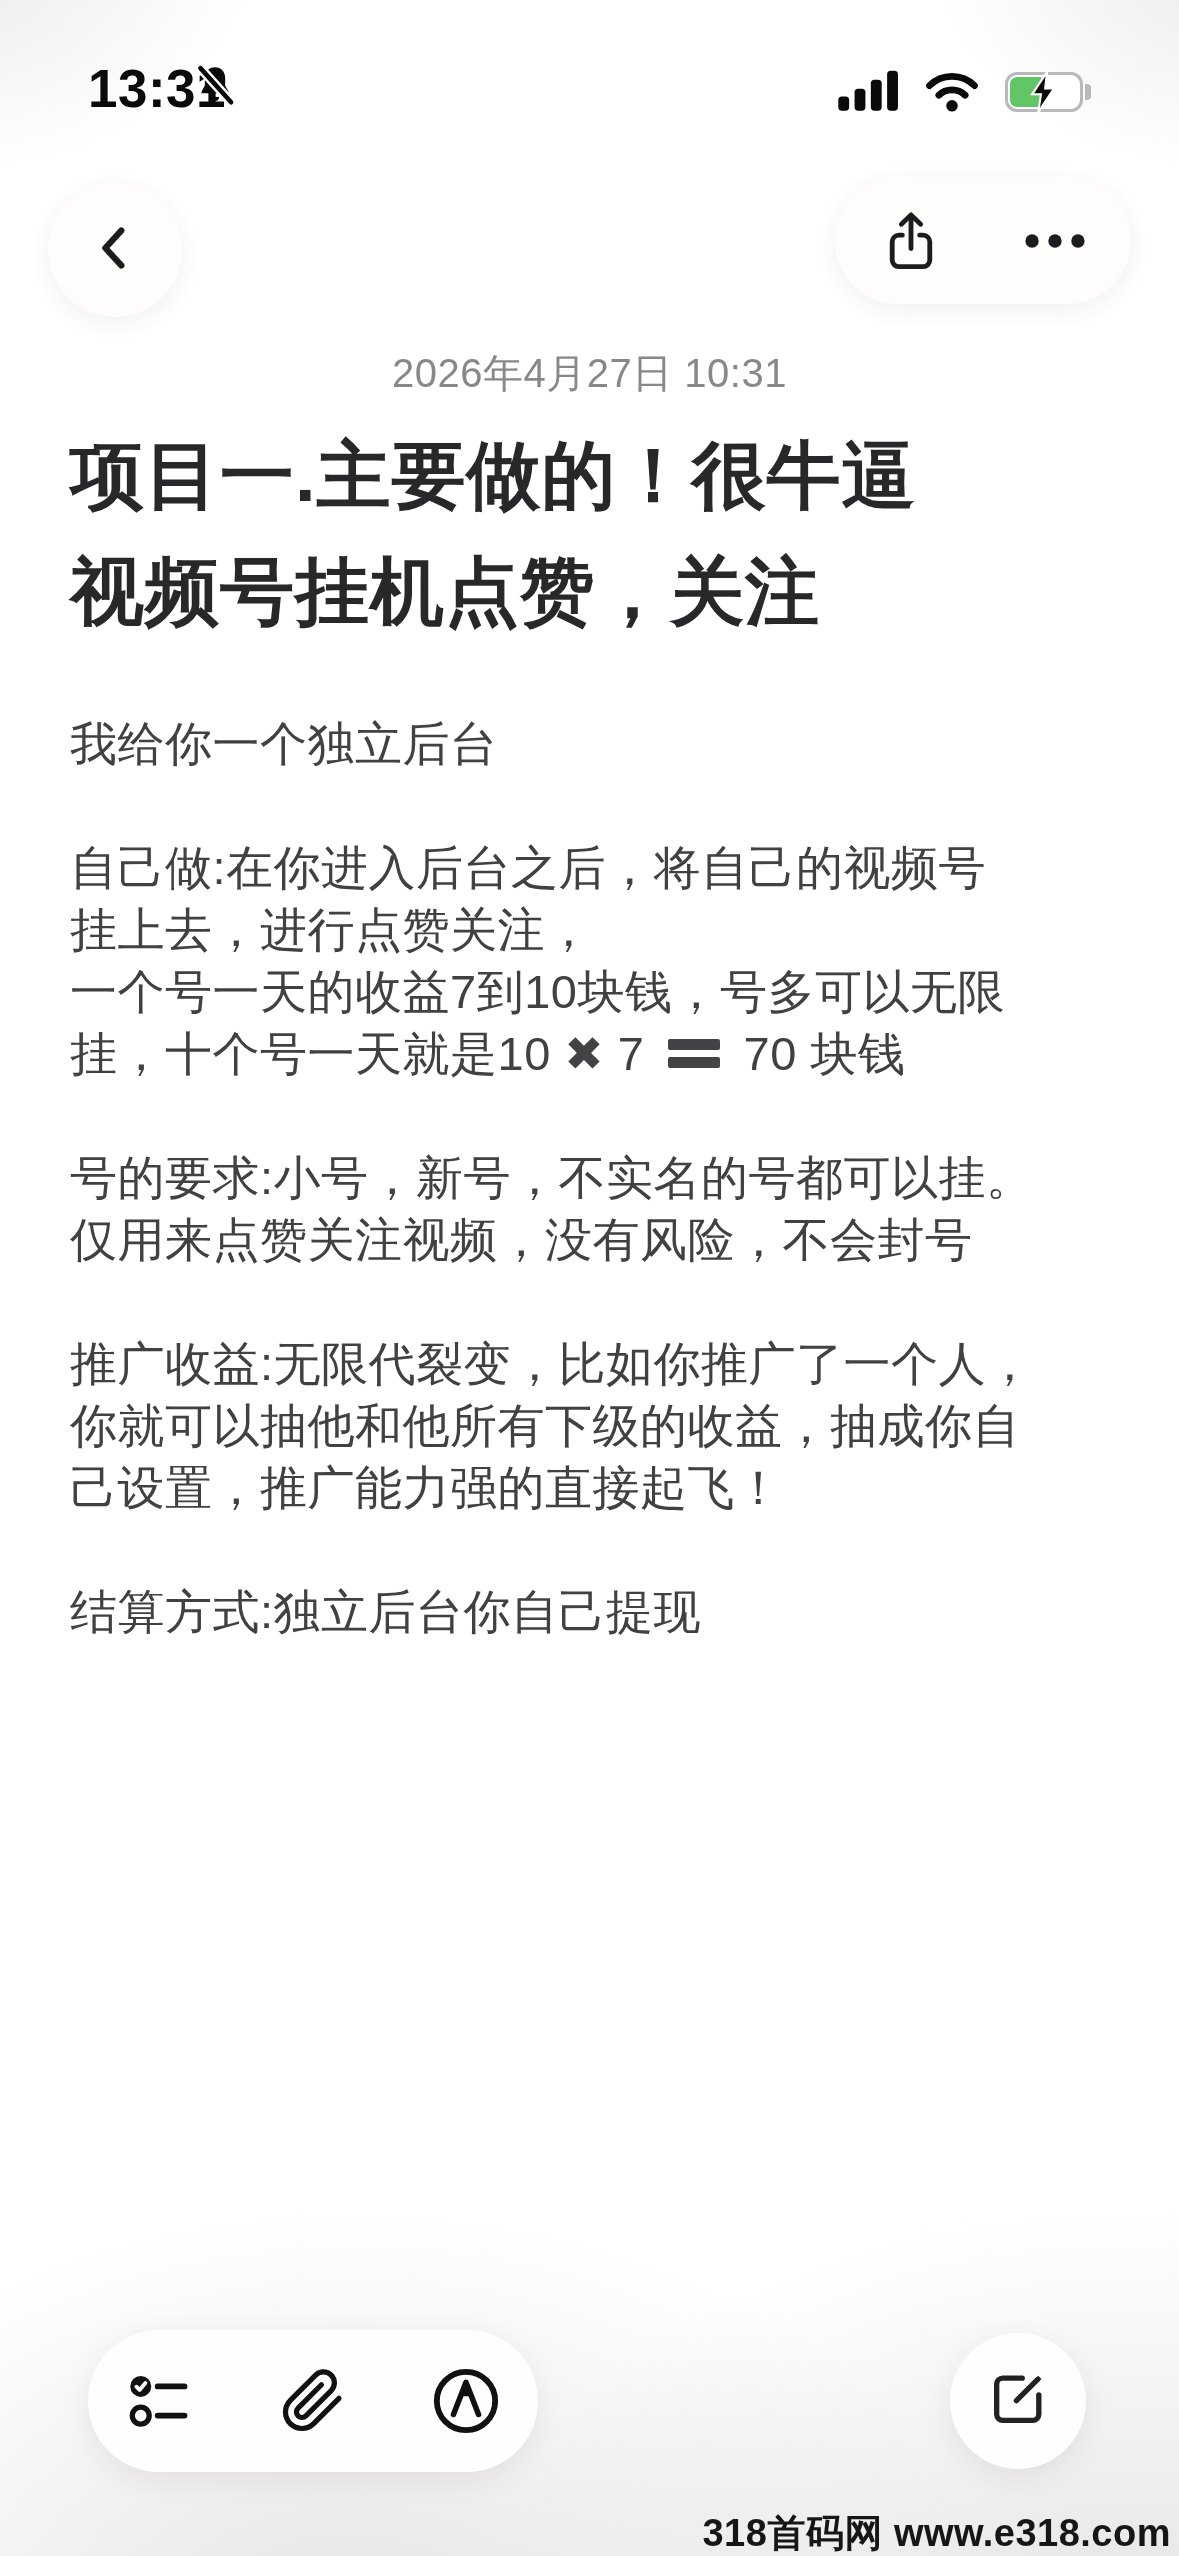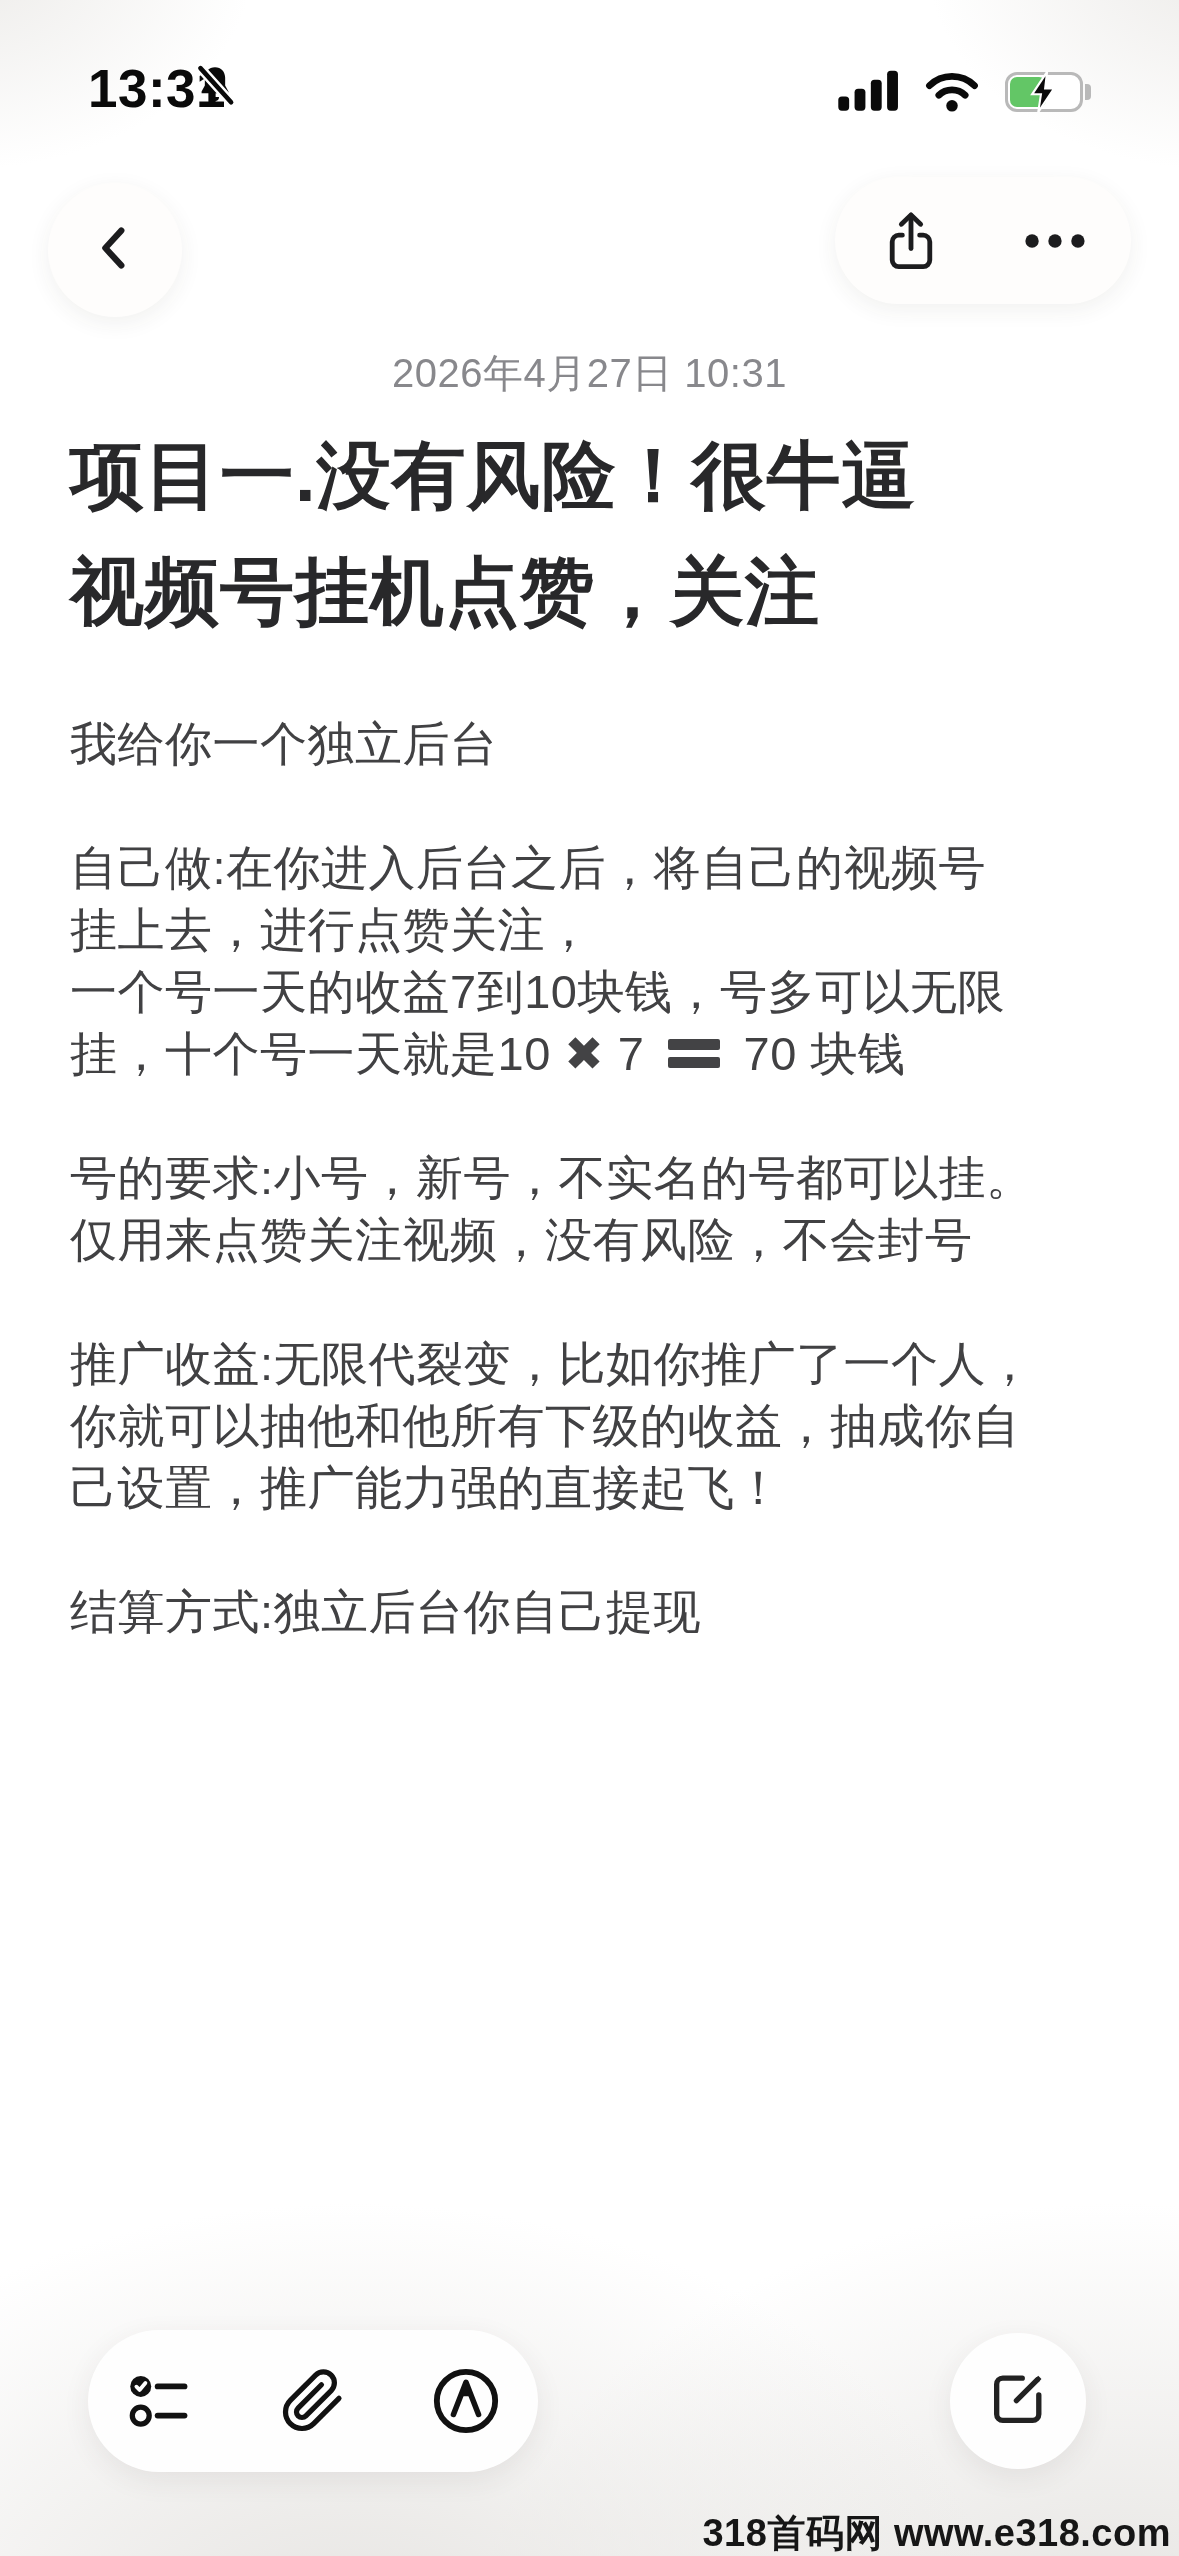--- a/index.html
+++ b/index.html
@@ -164,21 +164,21 @@
     <svg width="64" height="24" viewBox="0 0 24 8">
       <circle cx="3.4" cy="4" r="2.5" fill="#1c1c1e"></circle>
       <circle cx="12" cy="4" r="2.5" fill="#1c1c1e"></circle>
       <circle cx="20.6" cy="4" r="2.5" fill="#1c1c1e"></circle>
     </svg>
   </span>
 </div>
 
 <div class="date-line">2026年4月27日 10:31</div>
 
-<h1 class="note-title">项目一.没有风险！很牛逼
+<h1 class="note-title">项目一.主要做的！很牛逼
 视频号挂机点赞，关注</h1>
 
 <div class="note-body">
   <span>我给你一个独立后台
 
 自己做:在你进入后台之后，将自己的视频号
 挂上去，进行点赞关注，
 一个号一天的收益7到10块钱，号多可以无限
 挂，十个号一天就是10 </span><span class="x-mark">✖</span><span> 7 </span><span class="eq-mark"></span><span> 70 块钱
 

